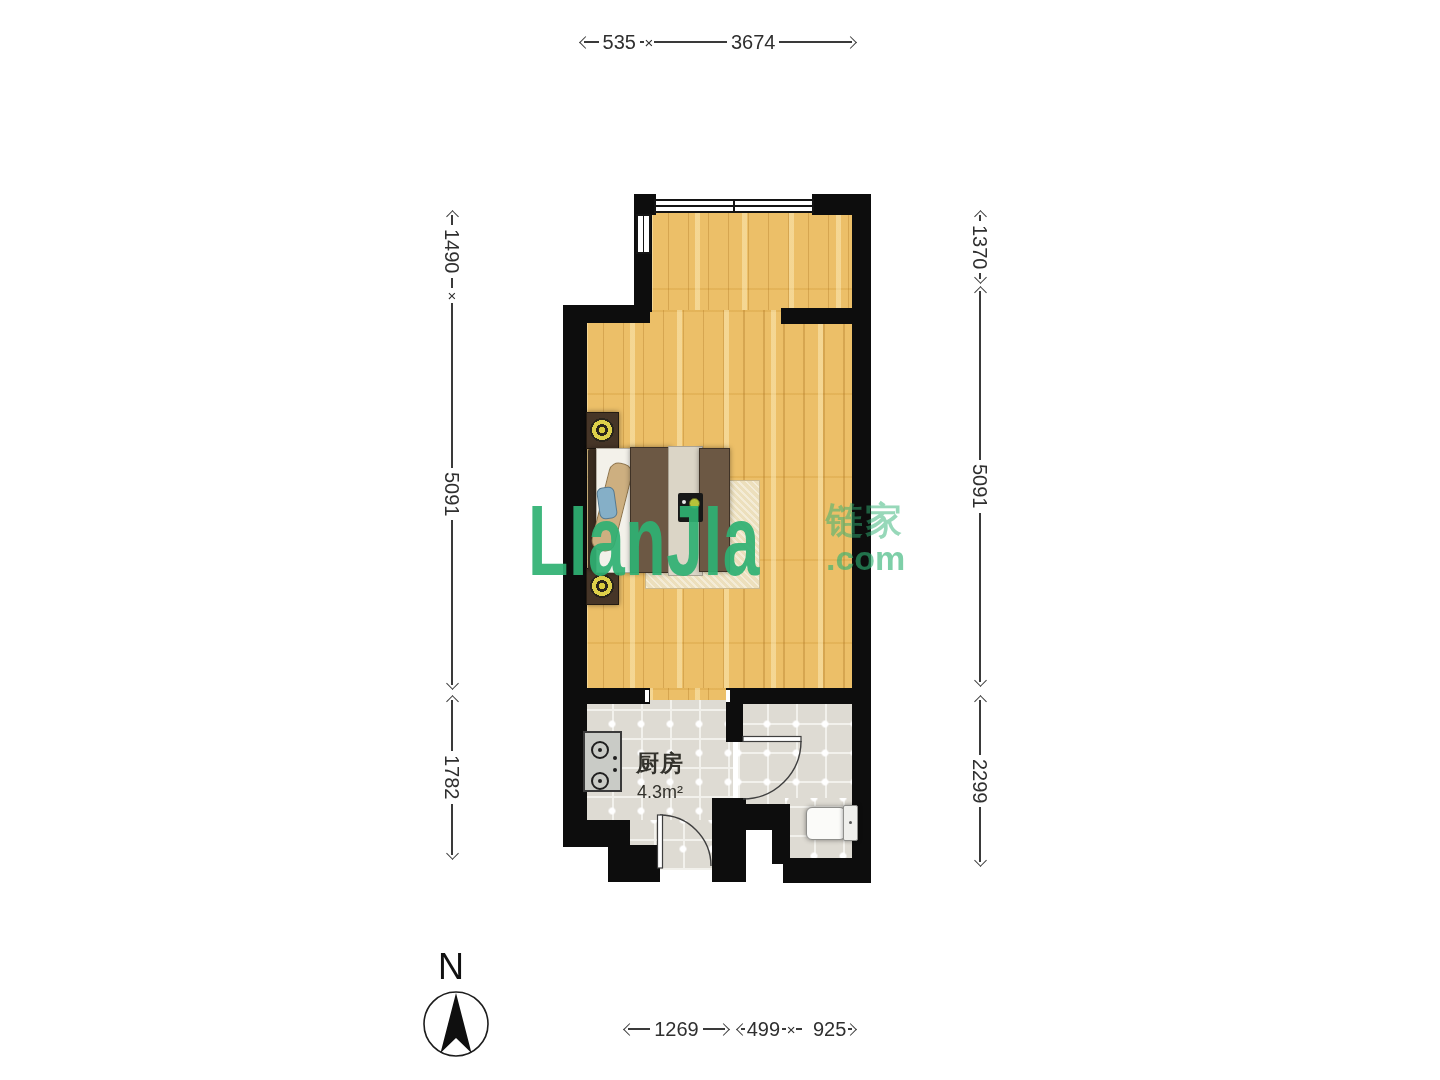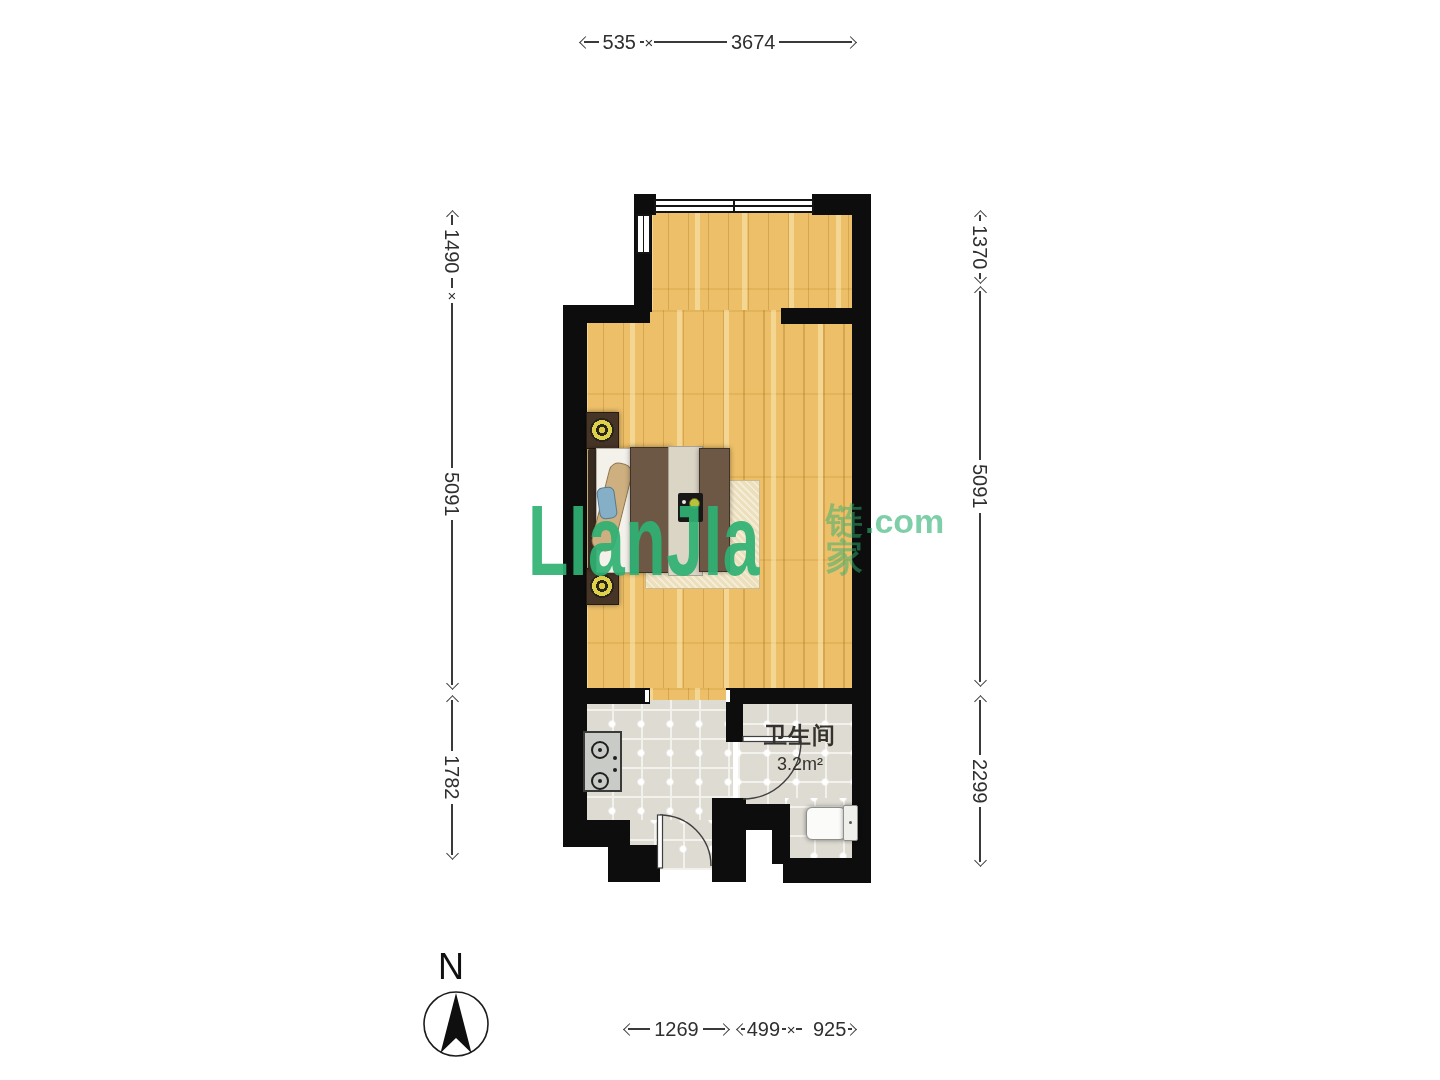--- a/index.html
+++ b/index.html
@@ -69,21 +69,21 @@
   .ah-left{transform:rotate(45deg);margin-right:-6px;}
   .ah-right{transform:rotate(-135deg);margin-left:-6px;}
   .ah-up{transform:rotate(135deg);margin-bottom:-6px;}
   .ah-down{transform:rotate(-45deg);margin-top:-6px;}
   
   .compass-n{position:absolute;left:438px;top:946px;font-size:36px;color:#111;font-weight:400;z-index:45;}
   
   .wm{position:absolute;left:528px;top:494px;display:flex;align-items:flex-start;z-index:60;pointer-events:none;}
   .wm-main{font-size:100px;font-weight:bold;color:#2fb173;opacity:0.92;line-height:0.92;
            transform:scaleX(0.66);transform-origin:left top;letter-spacing:1px;white-space:nowrap;}
-  .wm-side{position:absolute;left:298px;top:8px;display:flex;flex-direction:row;align-items:flex-start;}
+  .wm-side{position:absolute;left:298px;top:8px;display:flex;flex-direction:column;align-items:flex-start;}
   .wm-cjk{font-size:37px;font-weight:bold;color:rgba(47,177,115,0.5);letter-spacing:2px;line-height:1;}
   .wm-com{font-size:34px;font-weight:bold;color:rgba(47,177,115,0.62);line-height:1;margin-top:2px;}
   svg{display:block;}
 </style>
 </head>
 <body>
 
 <div id="canvas">
 
   <div class="tile" style="left:583px;top:695px;width:150px;height:132px;"></div>
@@ -154,23 +154,23 @@
     <div class="toilet-btn" style="left:5px;top:15px;"></div>
   </div>
 
   <svg class="abs" style="left:0;top:0;z-index:30;pointer-events:none;" width="1440" height="1080" viewBox="0 0 1440 1080">
     <path d="M 801 741 A 58 58 0 0 1 743 799" fill="none" stroke="#3f3f3f" stroke-width="1.4"></path>
     <rect x="743" y="736.5" width="58" height="5" fill="#ffffff" stroke="#3f3f3f" stroke-width="1.2"></rect>
     <path d="M 660 815 A 51 51 0 0 1 711 866" fill="none" stroke="#3f3f3f" stroke-width="1.4"></path>
     <rect x="657.5" y="815" width="5" height="53" fill="#ffffff" stroke="#3f3f3f" stroke-width="1.2"></rect>
   </svg>
 
-  <div class="room-label" style="left:740px;top:720px;width:120px;">
-    <div class="rname">卫生间</div>
-    <div class="rarea">3.2m²</div>
+  <div class="room-label" style="left:600px;top:748px;width:120px;">
+    <div class="rname">厨房</div>
+    <div class="rarea">4.3m²</div>
   </div>
 
   <div class="dim dim-h" style="left:581px;top:31px;width:274px;">
     <span class="ah ah-left"></span>
     <span class="dline" style="flex-grow:4;"></span>
     <span class="dlabel">535</span>
     <span class="dline" style="flex-grow:1;"></span>
     <span class="cross">×</span>
     <span class="dline" style="flex-grow:20;"></span>
     <span class="dlabel">3674</span>

